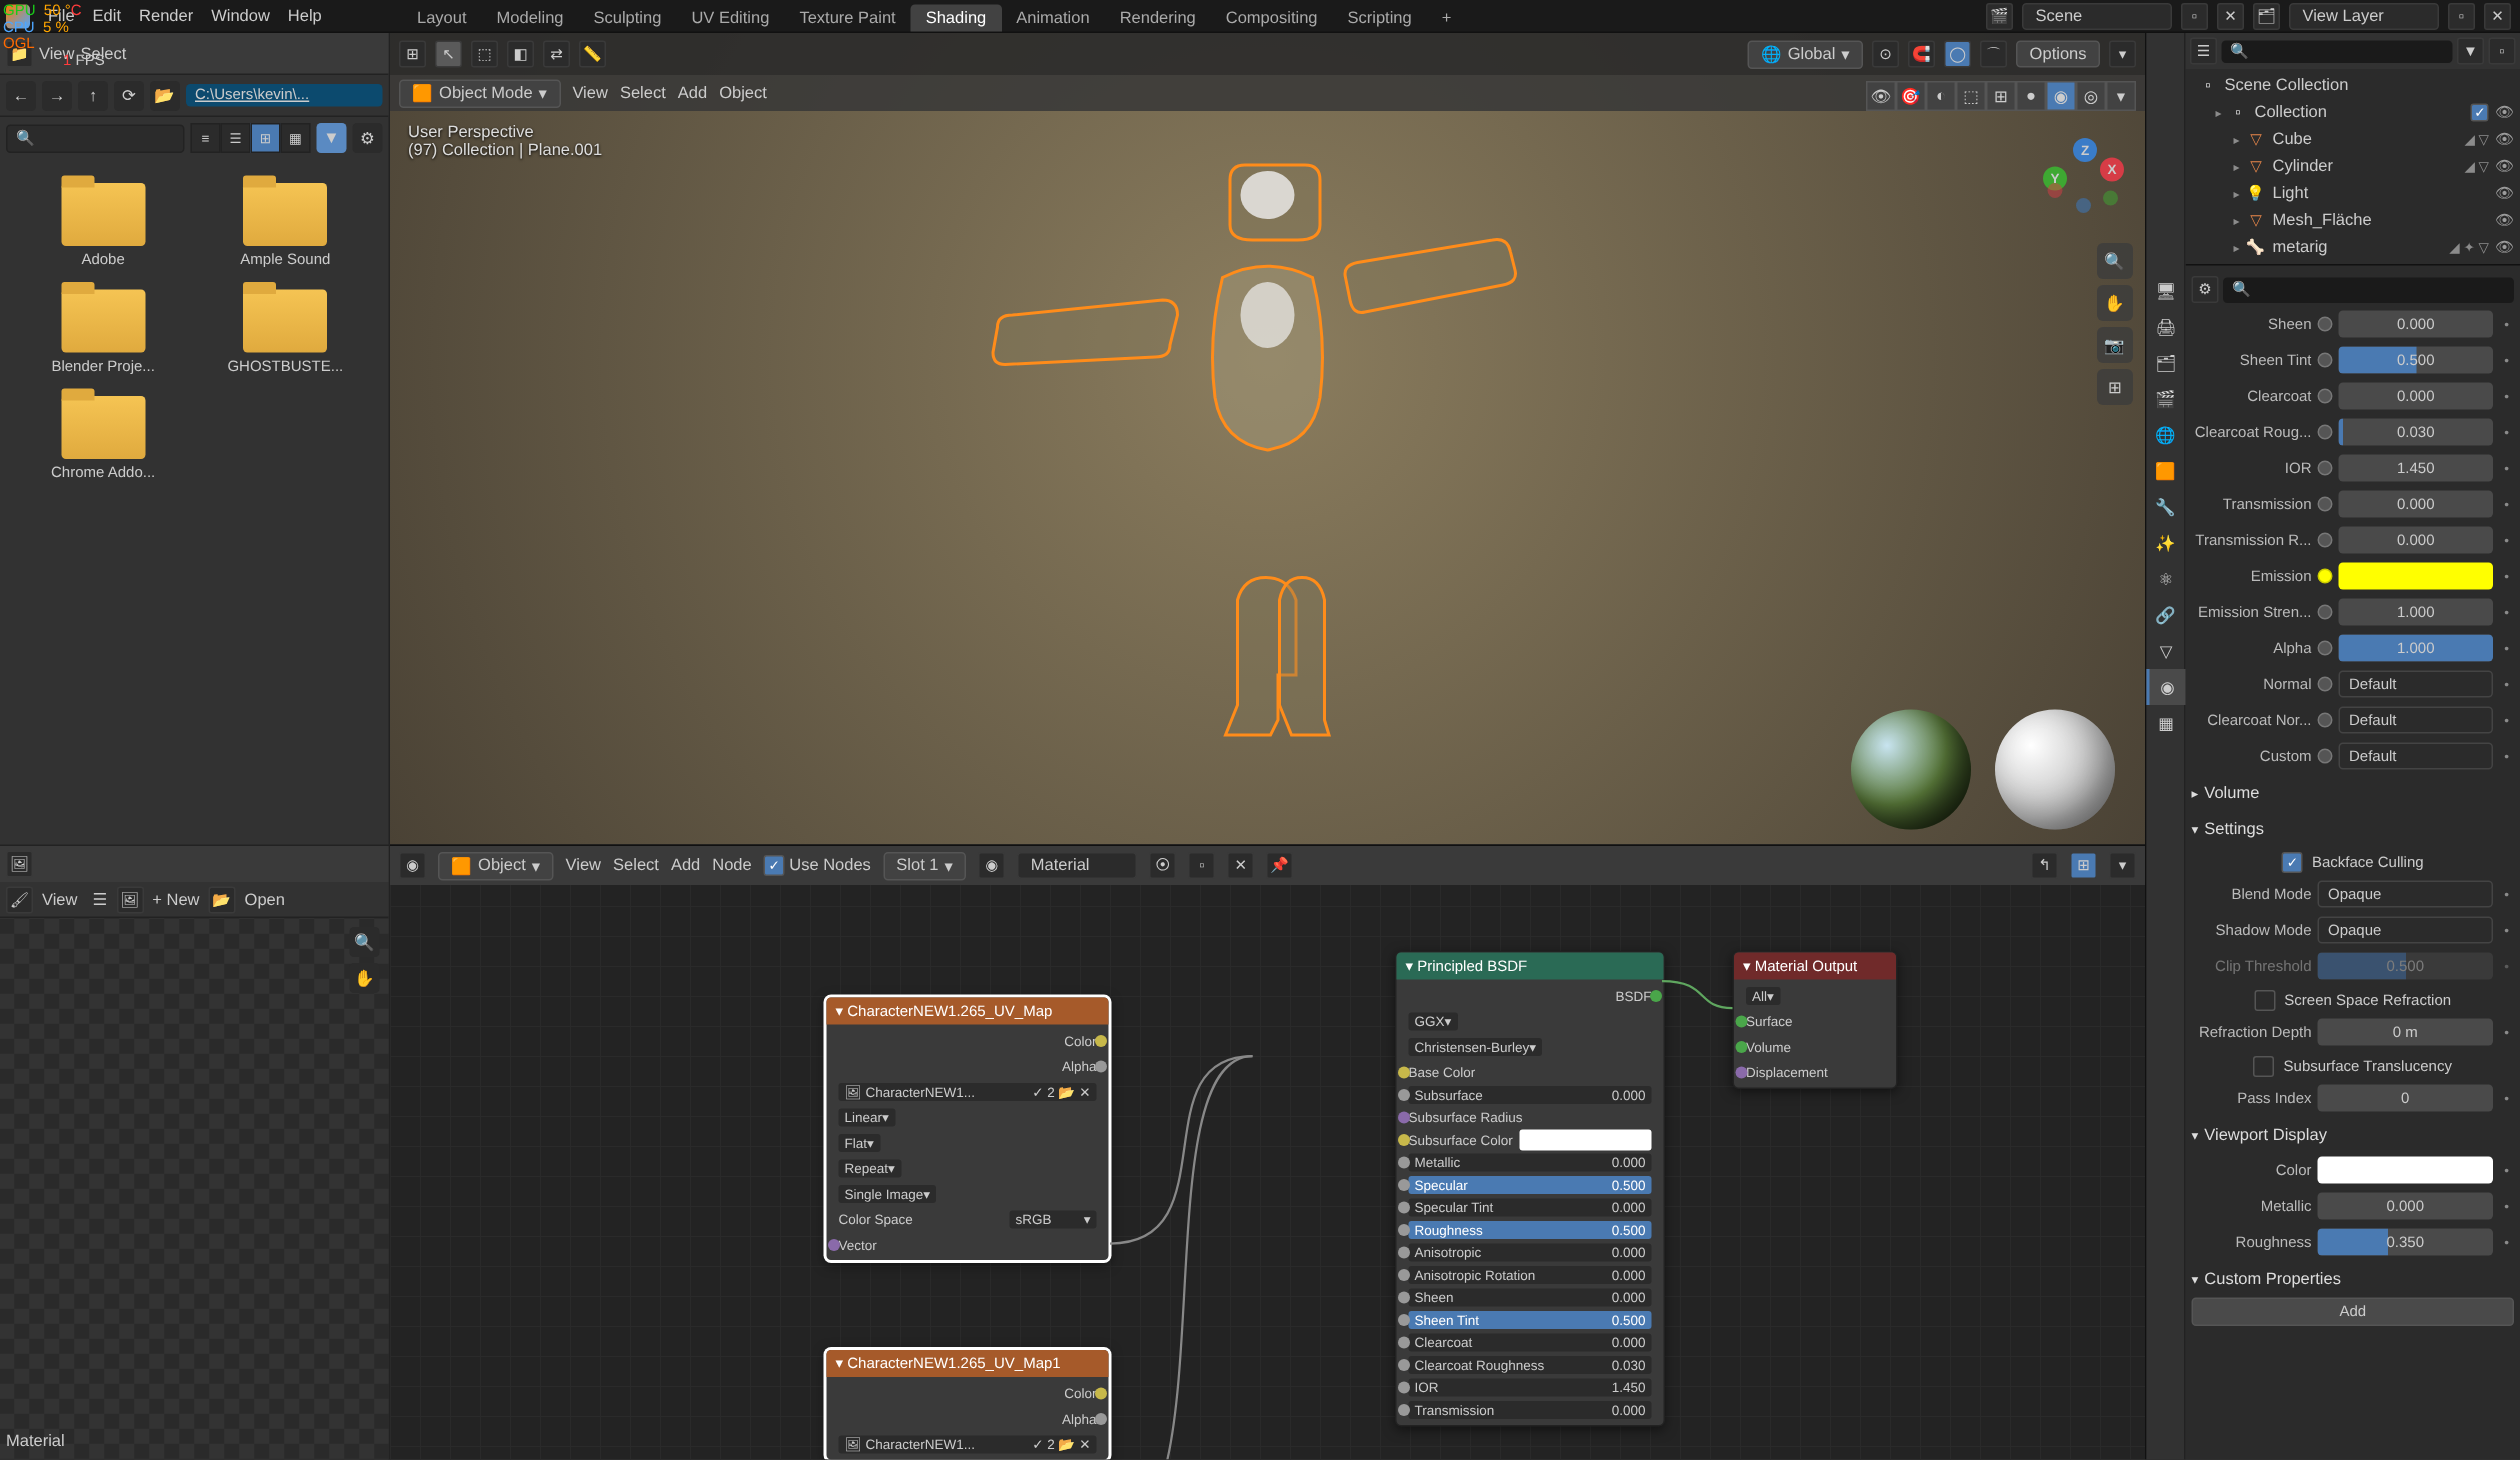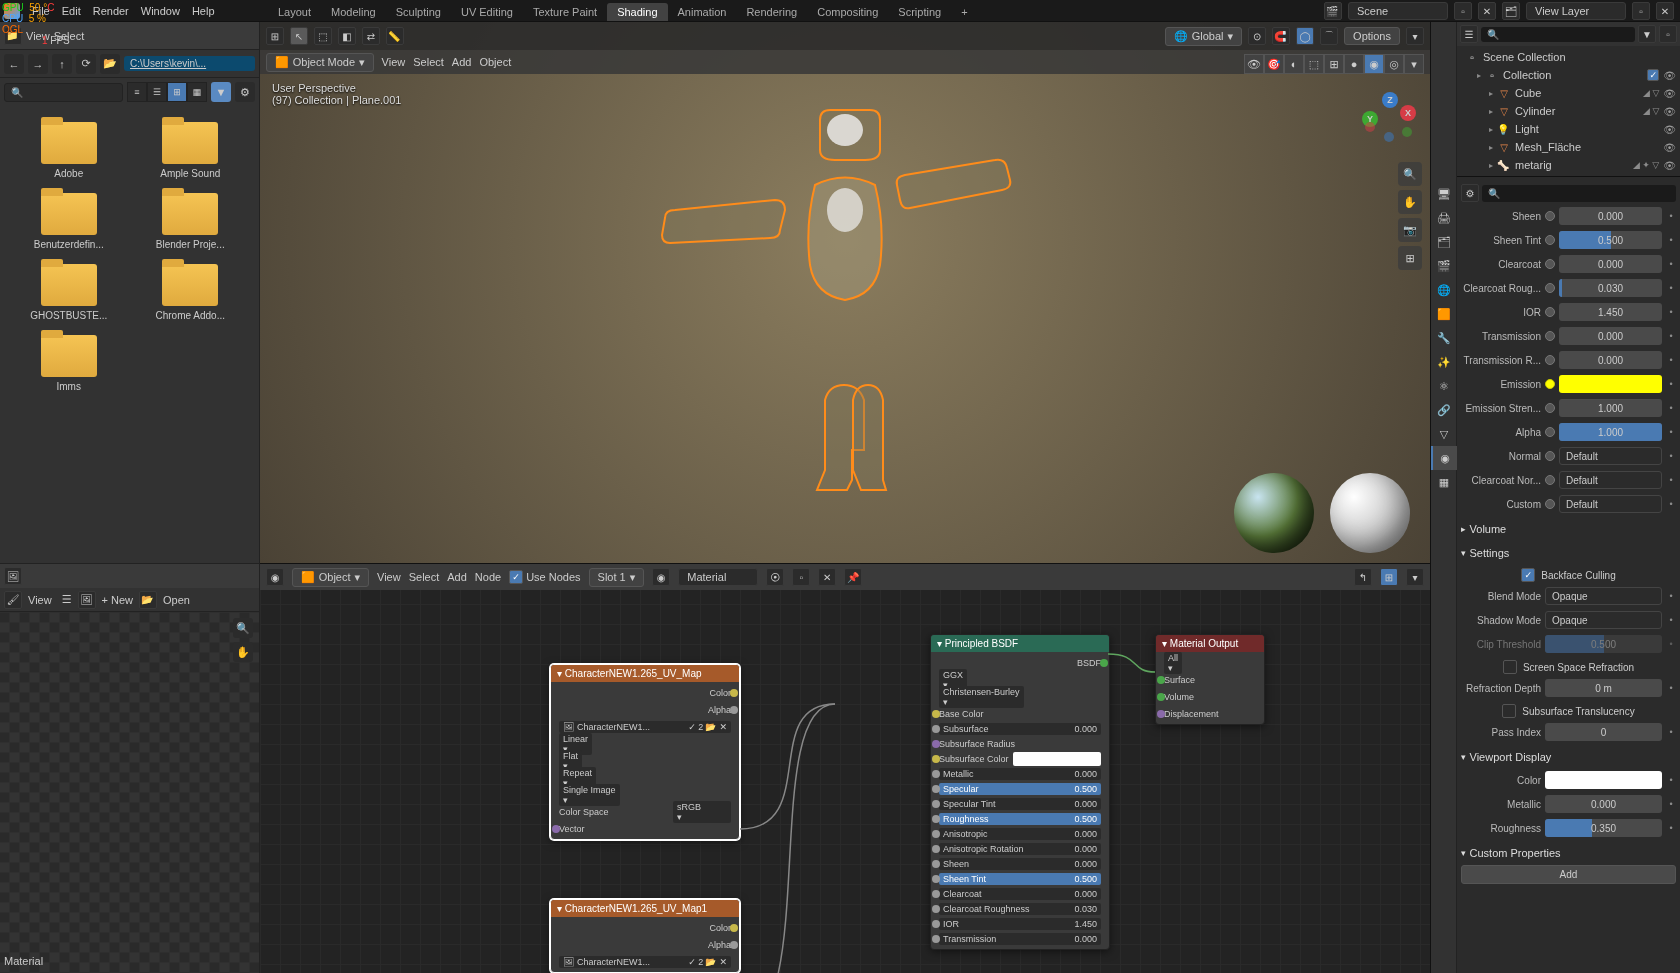--- a/index.html
+++ b/index.html
@@ -96,21 +96,21 @@
 .socket { width: 8px; height: 8px; border-radius: 50%; position: absolute; top: 4px; }
 .socket.out { right: -4px; }
 .socket.in { left: -4px; }
 .socket.yellow { background: #c7b84a; }
 .socket.gray { background: #999; }
 .socket.green { background: #4aa64a; }
 .socket.purple { background: #8a6aaa; }
 .node-field { background: #2b2b2b; border-radius: 2px; padding: 1px 4px; width: 100%; display: flex; justify-content: space-between; font-size: 9px; }
 .node-field.blue { background: #4a7ab2; color: #fff; }
 .node-field.color-swatch { height: 14px; }
-.node-drop { background: #2b2b2b; border-radius: 2px; padding: 1px 4px; font-size: 9px; display: flex; justify-content: space-between; flex-direction: column; }
+.node-drop { background: #2b2b2b; border-radius: 2px; padding: 1px 4px; font-size: 9px; display: flex; justify-content: space-between; }
 
 
 .right-panel { grid-column: 3; grid-row: 1 / span 2; background: #2b2b2b; border-left: 1px solid #111; display: flex; }
 .prop-tabs { width: 26px; background: #323232; display: flex; flex-direction: column; border-right: 1px solid #222; padding-top: 160px; }
 .prop-tab { width: 26px; height: 24px; display: flex; align-items: center; justify-content: center; cursor: pointer; font-size: 11px; }
 .prop-tab.active { background: #4a4a4a; border-left: 2px solid #4a7ab2; }
 .prop-content { flex: 1; display: flex; flex-direction: column; overflow-y: auto; }
 
 
 .outliner { border-bottom: 1px solid #111; }
@@ -224,37 +224,29 @@
         <div class="folder">
           <div class="folder-icon"></div>
           <div class="folder-label">Adobe</div>
         </div>
         <div class="folder">
           <div class="folder-icon"></div>
           <div class="folder-label">Ample Sound</div>
         </div>
         <div class="folder">
           <div class="folder-icon"></div>
-          <div class="folder-label">Benutzerdefin...</div>
-        </div>
-        <div class="folder">
-          <div class="folder-icon"></div>
           <div class="folder-label">Blender Proje...</div>
         </div>
         <div class="folder">
           <div class="folder-icon"></div>
           <div class="folder-label">GHOSTBUSTE...</div>
         </div>
         <div class="folder">
           <div class="folder-icon"></div>
           <div class="folder-label">Chrome Addo...</div>
-        </div>
-        <div class="folder">
-          <div class="folder-icon"></div>
-          <div class="folder-label">Imms</div>
         </div>
       </div>
   </div>
 
   <div class="image-editor">
     <div class="ie-header">
       <div class="icon-btn">🖼</div>
     </div>
     <div class="ie-toolbar">
       <div class="icon-btn">🖌</div>

